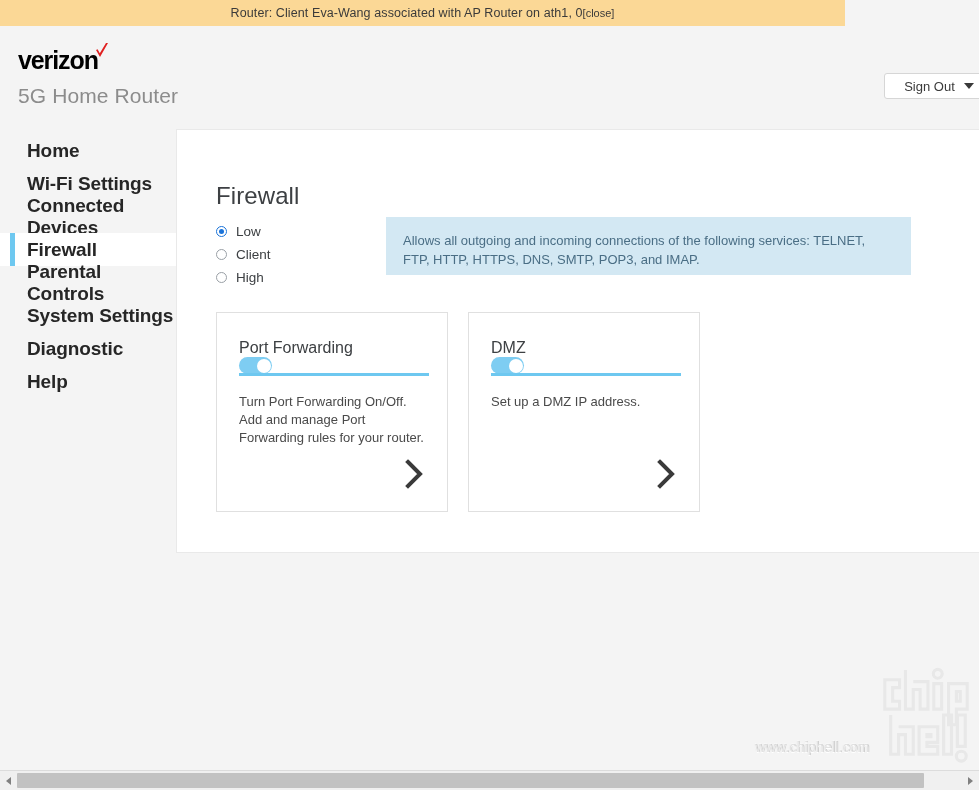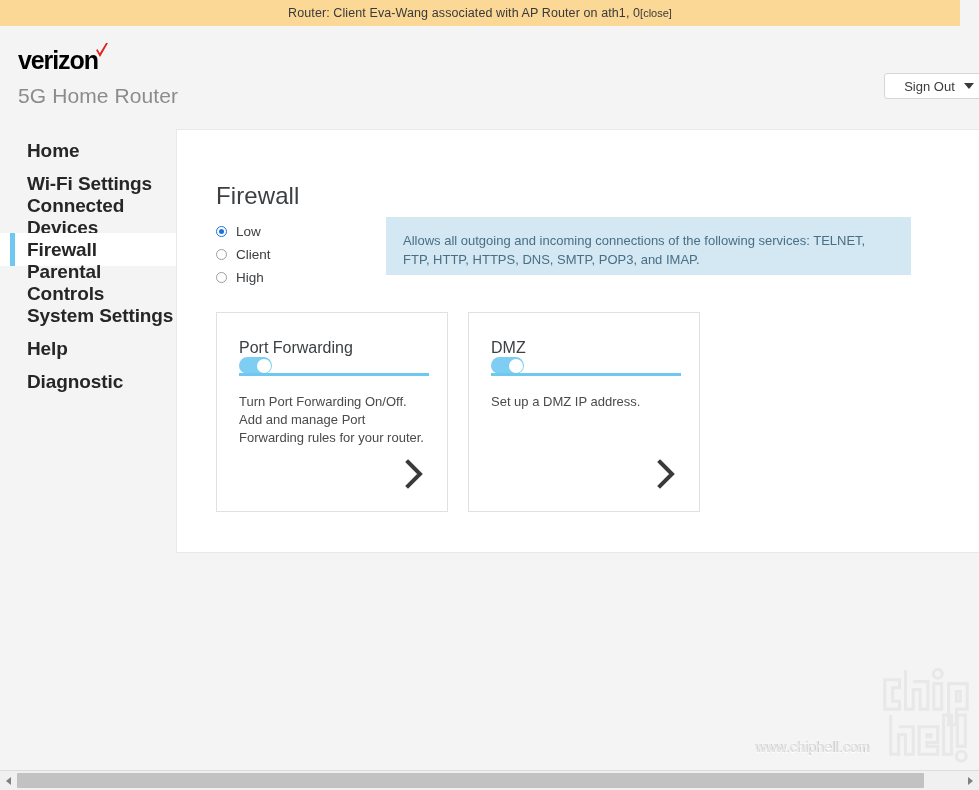--- a/index.html
+++ b/index.html
@@ -16,21 +16,21 @@
     position: relative;
     width: 979px;
     height: 790px;
     background: #f4f4f4;
   }
 
   
   .banner {
     position: absolute;
     top: 0; left: 0;
-    width: 960px; height: 26px;
+    width: 845px; height: 26px;
     background: #fbd896;
     display: flex;
     align-items: center;
     justify-content: center;
     font-size: 12.5px;
     color: #3a3a3a;
   }
   .banner-text { letter-spacing: 0.1px; }
   .banner-close {
     font-size: 11px;
@@ -388,24 +388,24 @@
     <div class="nav-item active">
       <span>Firewall</span>
     </div>
     <div class="nav-item">
       <span>Parental Controls</span>
     </div>
     <div class="nav-item">
       <span>System Settings</span>
     </div>
     <div class="nav-item">
+      <span>Diagnostic</span>
+    </div>
+    <div class="nav-item">
       <span>Help</span>
-    </div>
-    <div class="nav-item">
-      <span>Diagnostic</span>
     </div>
   </div>
 
   <div class="panel">
 
     <div class="page-title">Firewall</div>
 
     <div class="radio-group">
       <div class="radio-row selected">
         <span class="radio-mark"></span>

